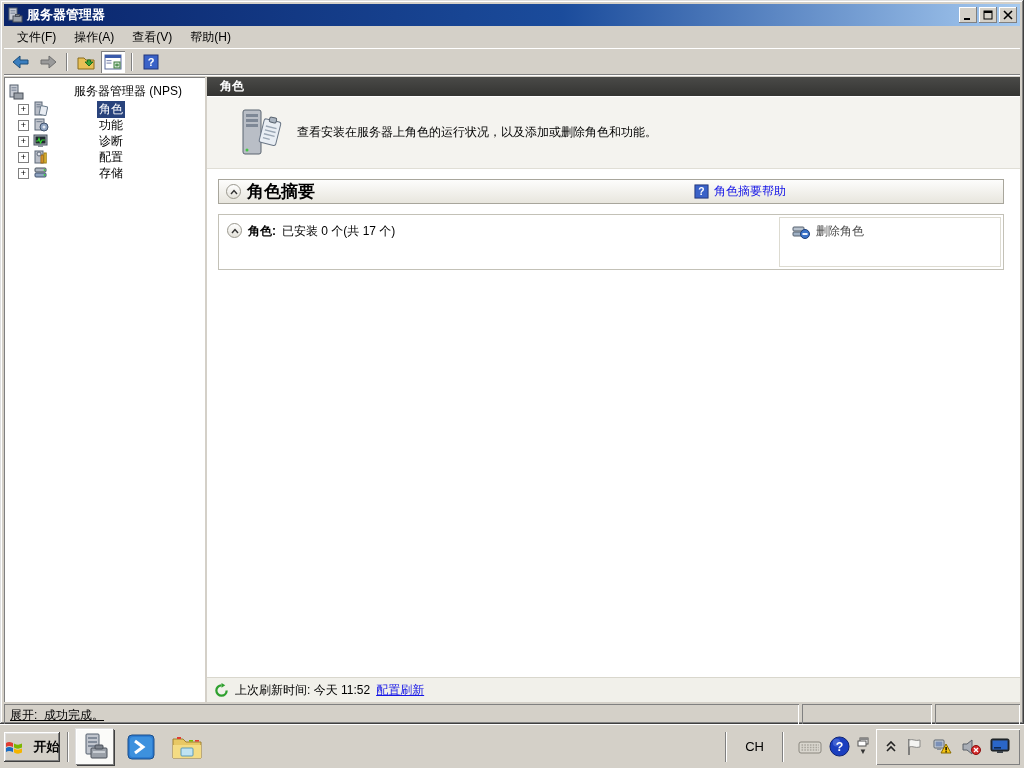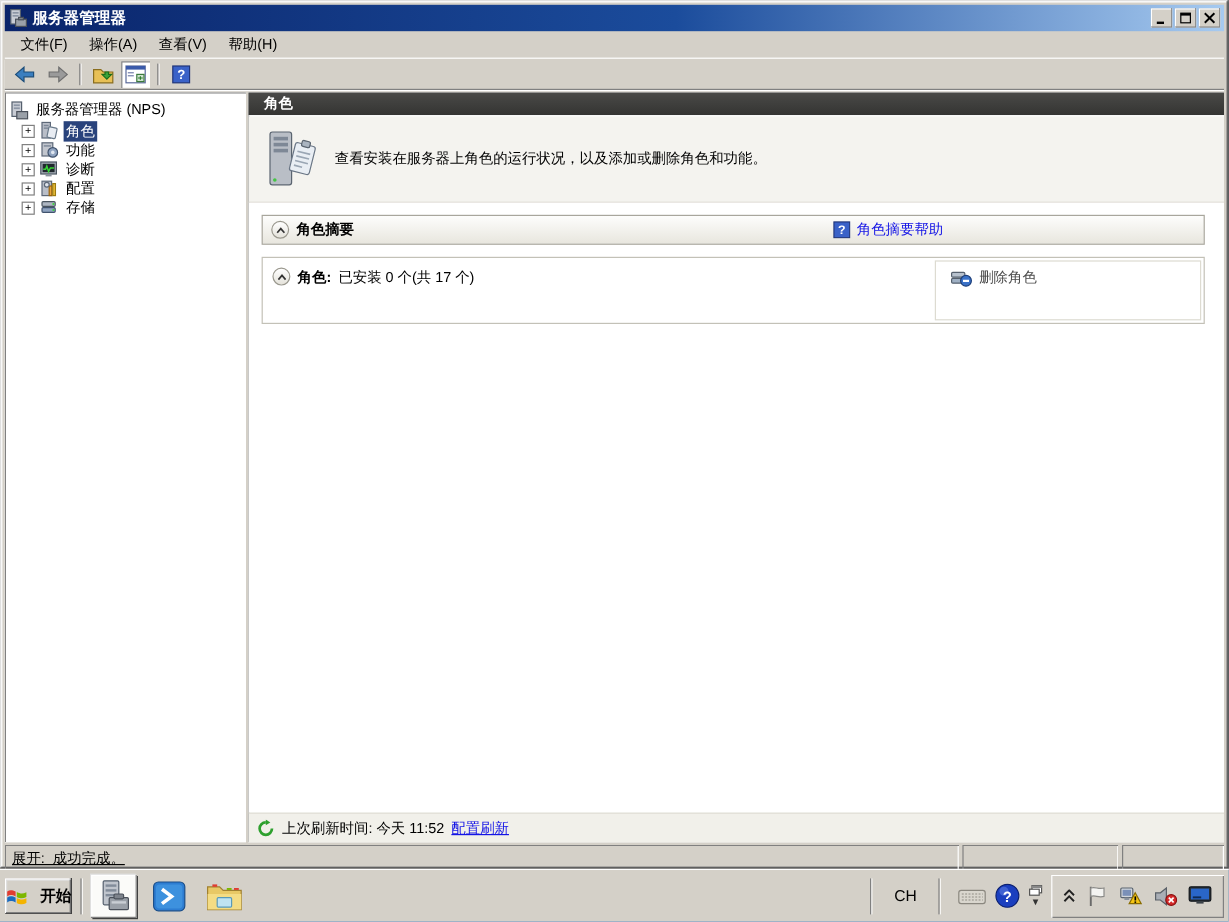--- a/index.html
+++ b/index.html
@@ -27,33 +27,33 @@
   .tbtn.pressed { background:#fff; box-shadow: inset 1px 1px #808080, inset -1px -1px #fff; }
   .tsep { width:2px; height:18px; border-left:1px solid #808080; border-right:1px solid #fff; margin:0 3px; }
 
   
   .wbody { display:flex; height:625px; margin-top:2px; }
   .treepanel { width:201px; background:#fff; box-shadow: inset 1px 1px #808080, inset -1px -1px #fff; padding:5px 2px; overflow:hidden; }
   .tree-root { display:flex; align-items:center; gap:4px; padding-left:2px; height:19px; white-space:nowrap; }
   .tree-item { display:flex; align-items:center; gap:4px; padding-left:12px; height:16px; margin-top:0px; white-space:nowrap; }
   .plusbox { width:11px; height:11px; border:1px solid #808080; background:#fff; display:flex; align-items:center; justify-content:center;
              font-size:9px; line-height:9px; color:#000; flex:none; }
-  .tree-label { padding:0 2px; }
+  .tree-label { padding:0 2px;margin-left:44px; }
   .tree-label.selected { background:#29437c; color:#fff; }
 
   .mainpanel { flex:1; background:#fff; box-shadow: inset 1px 1px #808080, inset -1px -1px #fff;
                margin-left:2px; display:flex; flex-direction:column; overflow:hidden; }
   .main-header { height:20px; background:linear-gradient(#4a4a48,#343432); color:#fff; font-weight:bold;
                  display:flex; align-items:center; padding-left:13px; border-bottom:1px solid #fff; }
-  .banner { height:72px; background:#f4f3ef; border-bottom:1px solid #e0ded6; display:flex; align-items:center; padding-left:12px; gap:14px; }
+  .banner { height:72px; background:#f4f3ef; border-bottom:1px solid #e0ded6; display:flex; align-items:center; padding-left:30px; gap:14px; }
   .content { flex:1; background:#fff; padding:10px 16px 0 11px; position:relative; }
 
   .summary-header { height:25px; border:1px solid #a8a69c; background:linear-gradient(#fdfdfc,#e8e6de);
                     display:flex; align-items:center; padding:0 7px; gap:6px; }
-  .summary-title { font-weight:bold; font-size:12px; }
+  .summary-title { font-weight:bold; font-size:17px; }
   .help-link { margin-left:auto; display:flex; align-items:center; gap:5px; color:#1414e6; padding-right:210px; }
   .help-link span { cursor:pointer; }
 
   .roles-box { margin-top:10px; border:1px solid #c3c1b7; height:56px; position:relative; padding:8px 0 0 8px; }
   .roles-line { display:flex; align-items:flex-start; gap:6px; }
   .roles-actions { position:absolute; right:2px; top:2px; bottom:2px; width:222px; border:1px solid #dddbd1;
                    padding:5px 0 0 12px; display:flex; flex-direction:column; gap:5px; background:#fff; }
   .action-link { display:flex; align-items:center; gap:6px; }
   .link-blue { color:#1414e6; cursor:pointer; }
   .link-gray { color:#4a4a4a; cursor:pointer; }

